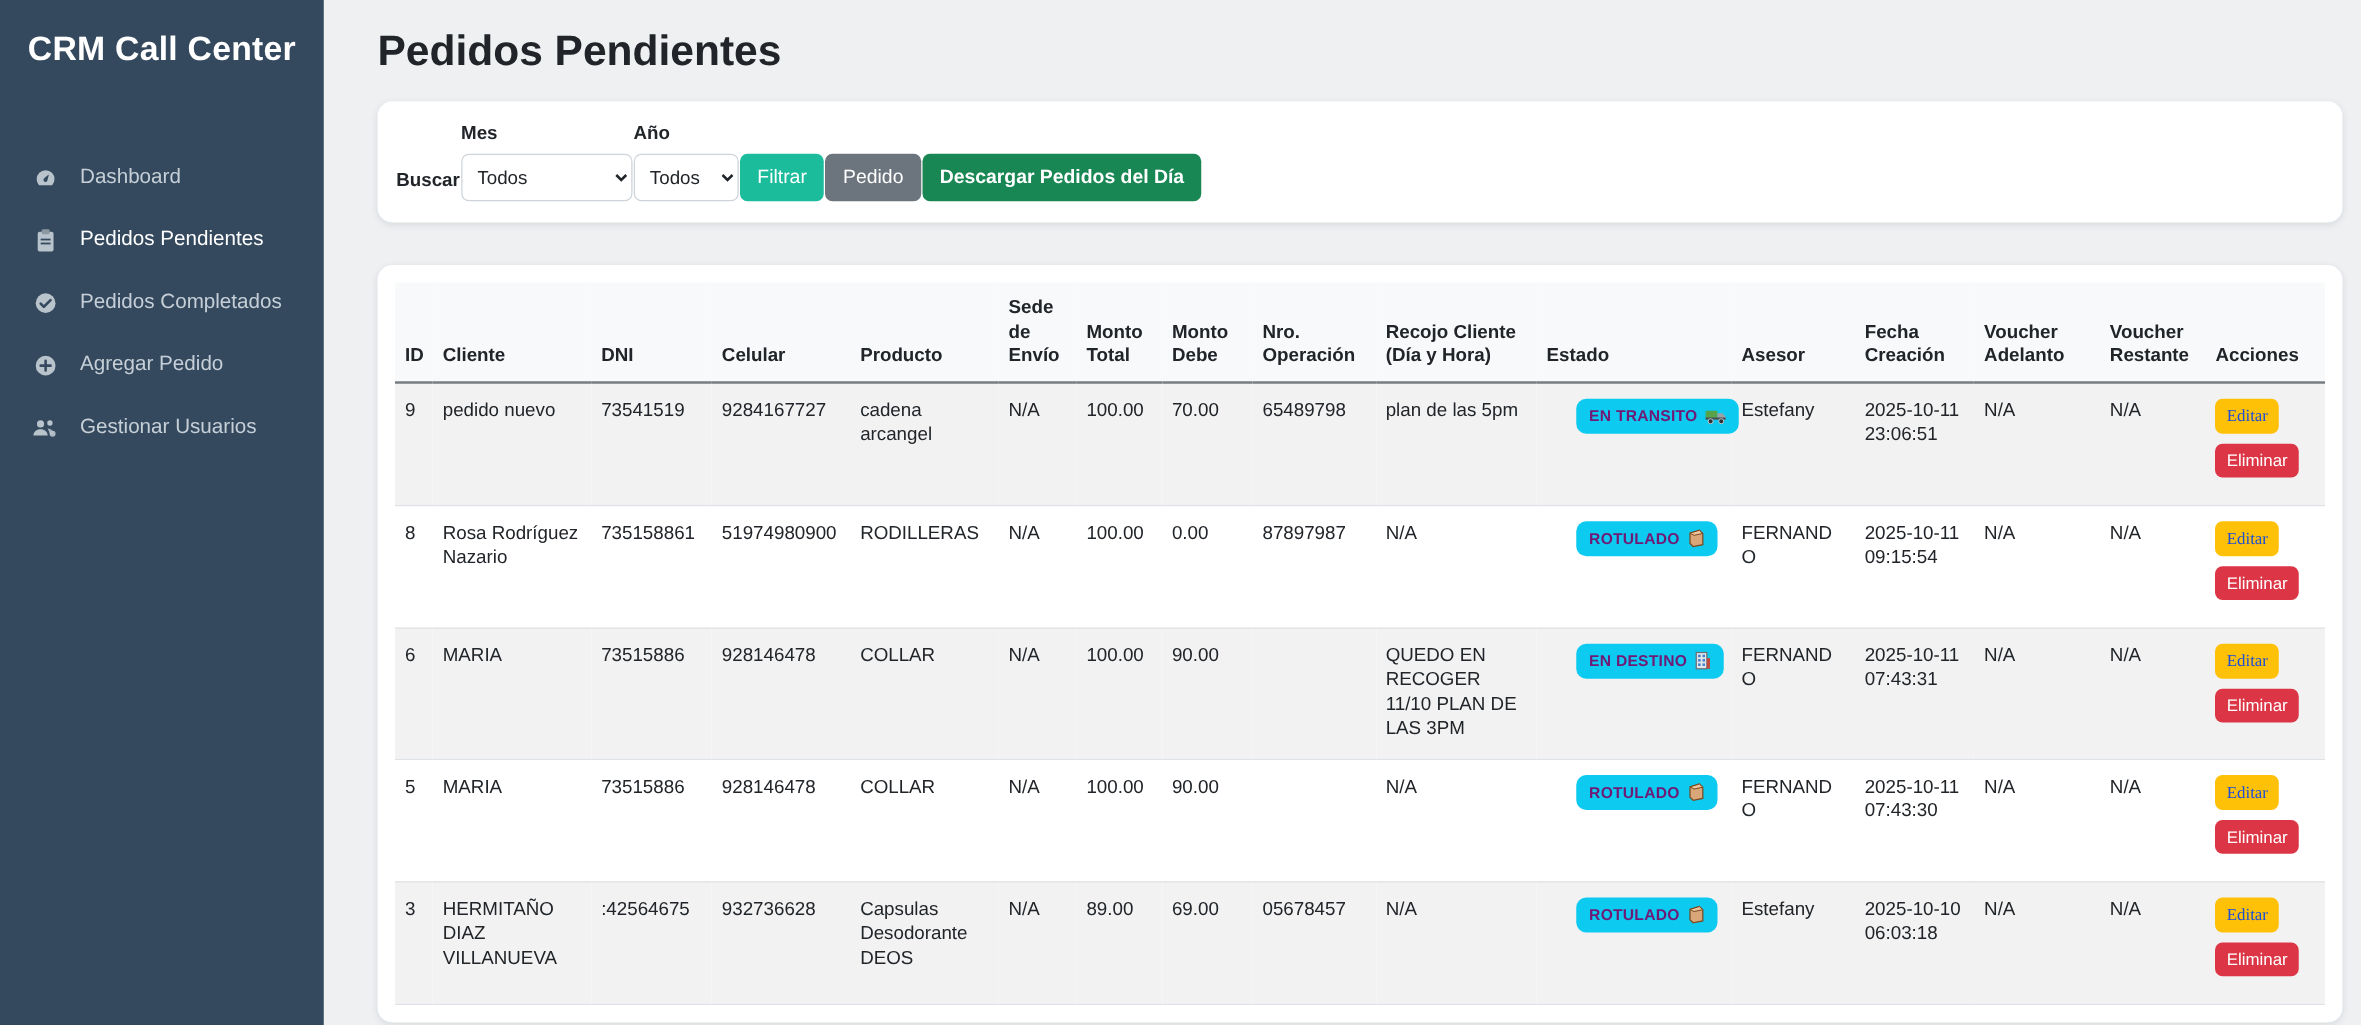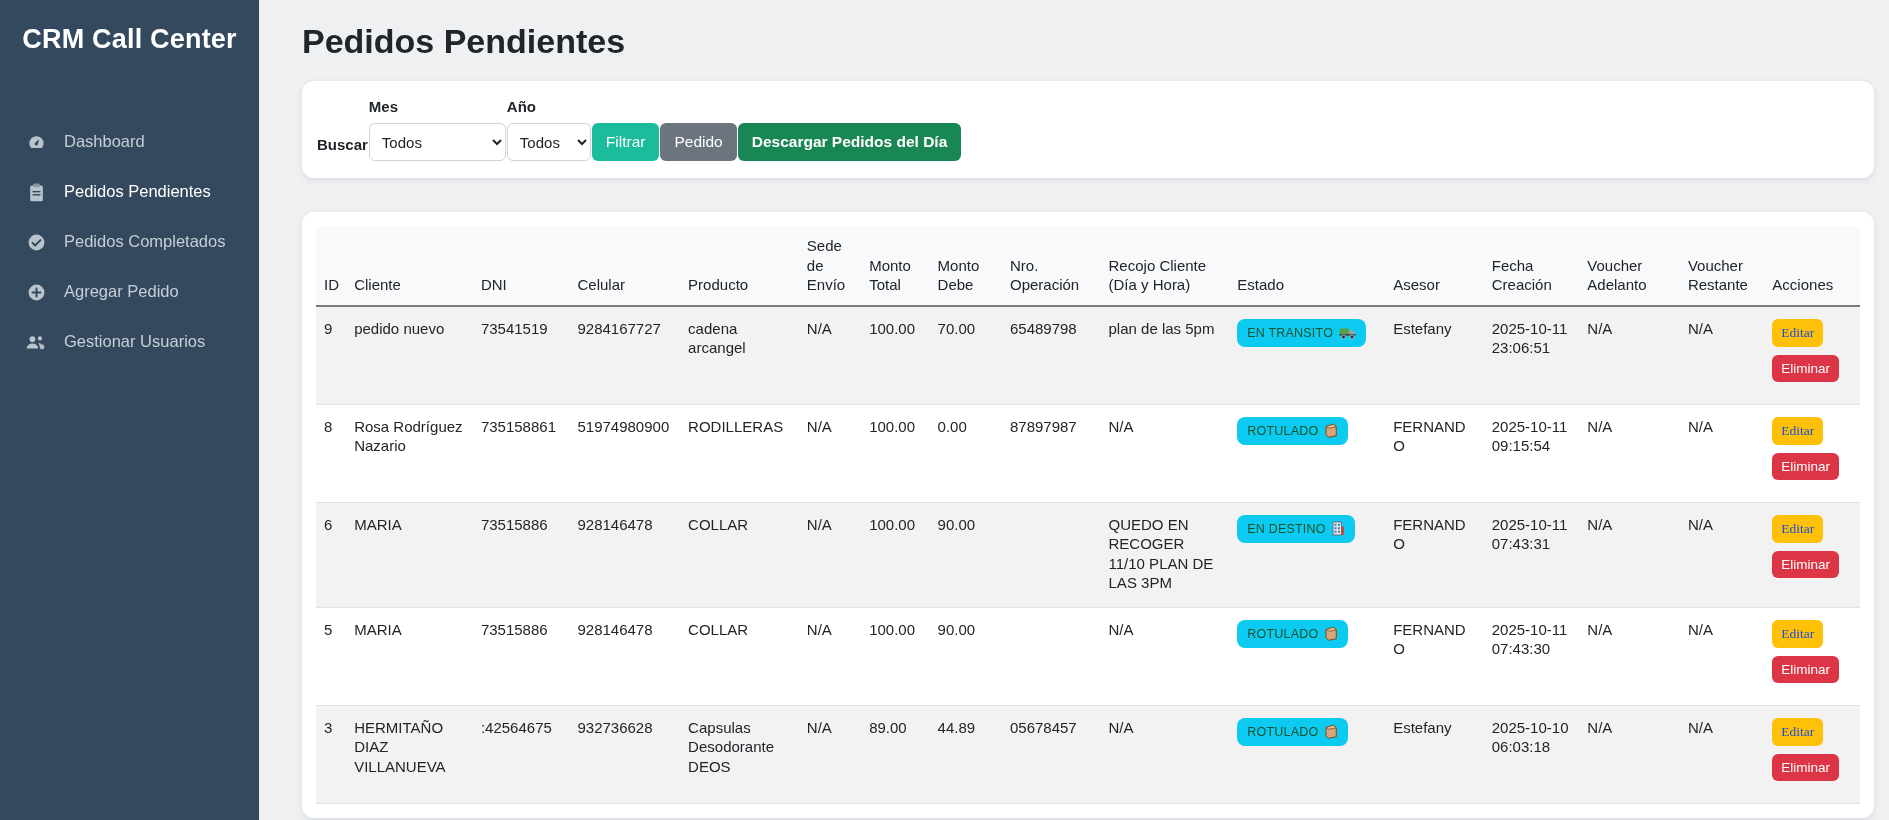--- a/index.html
+++ b/index.html
@@ -62,36 +62,36 @@
   }
   .btn-filtrar  { background:var(--btn_filtrar,  #1abc9c); }
   .btn-limpiar  { background:var(--btn_limpiar,  #6c757d); }
   .btn-descargar{ background:var(--btn_descargar,#198754); font-weight:700; }
 
   
   .table-card { padding:14px; }
   table { border-collapse:collapse; width:100%; table-layout:fixed; font-size:15px; }
   thead th {
     background:#f8f9fa; text-align:left; vertical-align:bottom;
-    font-weight:400; padding:10px 8px; line-height:1.3;
+    font-weight:700; padding:10px 8px; line-height:1.3;
     border-bottom:2px solid #767d83; color:#212529;
   }
   tbody td {
     padding:12px 8px 14px 8px; vertical-align:top;
     border-bottom:1px solid #dee2e6; line-height:1.3;
     word-wrap:break-word; overflow-wrap:break-word;
   }
   tbody tr:nth-child(odd) { background:#f2f2f2; }
   tbody tr:nth-child(even){ background:#ffffff; }
 
   .badge {
     display:inline-flex; align-items:center; gap:6px;
-    background:var(--badge_bg,#0dcaf0); color:#14532d;
-    font-weight:400; font-size:12.5px; letter-spacing:.2px;
-    padding:6px 10px; border-radius:8px; white-space:nowrap;
+    background:var(--badge_bg,#0dcaf0); color:#701a75;
+    font-weight:700; font-size:12.5px; letter-spacing:.2px;
+    padding:6px 10px; border-radius:8px; white-space:nowrap;margin-left:24px;
   }
   .badge .bicon { display:inline-flex; }
   .abtn {
     display:block; border:none; border-radius:6px;
     font-size:13.5px; padding:6px 9px; margin:0 0 8px 0;
     cursor:pointer; font-family:"Liberation Sans", sans-serif;
   }
   .abtn-edit { background:var(--btn_editar,#ffc107); color:#1d4ed8;font-family:Liberation Serif, serif; }
   .abtn-del  { background:var(--btn_eliminar,#dc3545); color:#fff; }
 </style>
@@ -337,21 +337,21 @@
               </td>
             </tr>
             <tr>
               <td>3</td>
               <td>HERMITAÑO DIAZ VILLANUEVA</td>
               <td>:42564675</td>
               <td>932736628</td>
               <td>Capsulas Desodorante DEOS</td>
               <td>N/A</td>
               <td>89.00</td>
-              <td>44.89</td>
+              <td>69.00</td>
               <td>05678457</td>
               <td>N/A</td>
               <td><span class="badge">
                   <span>ROTULADO</span>
                   <span class="bicon">
                     <svg width="14" height="15" viewBox="0 0 28 30">
                       <path d="M4 7 L19 2.5 L24.5 7.5 L24.5 25.5 L9 28.5 L4 23.5 Z" fill="#d8a678" stroke="#7a4a21" stroke-width="2"></path>
                       <path d="M4 7 L19 2.5 L24.5 7.5 L10.5 10.5 Z" fill="#eec49a" stroke="#7a4a21" stroke-width="1.6"></path>
                     </svg>
                   </span>

